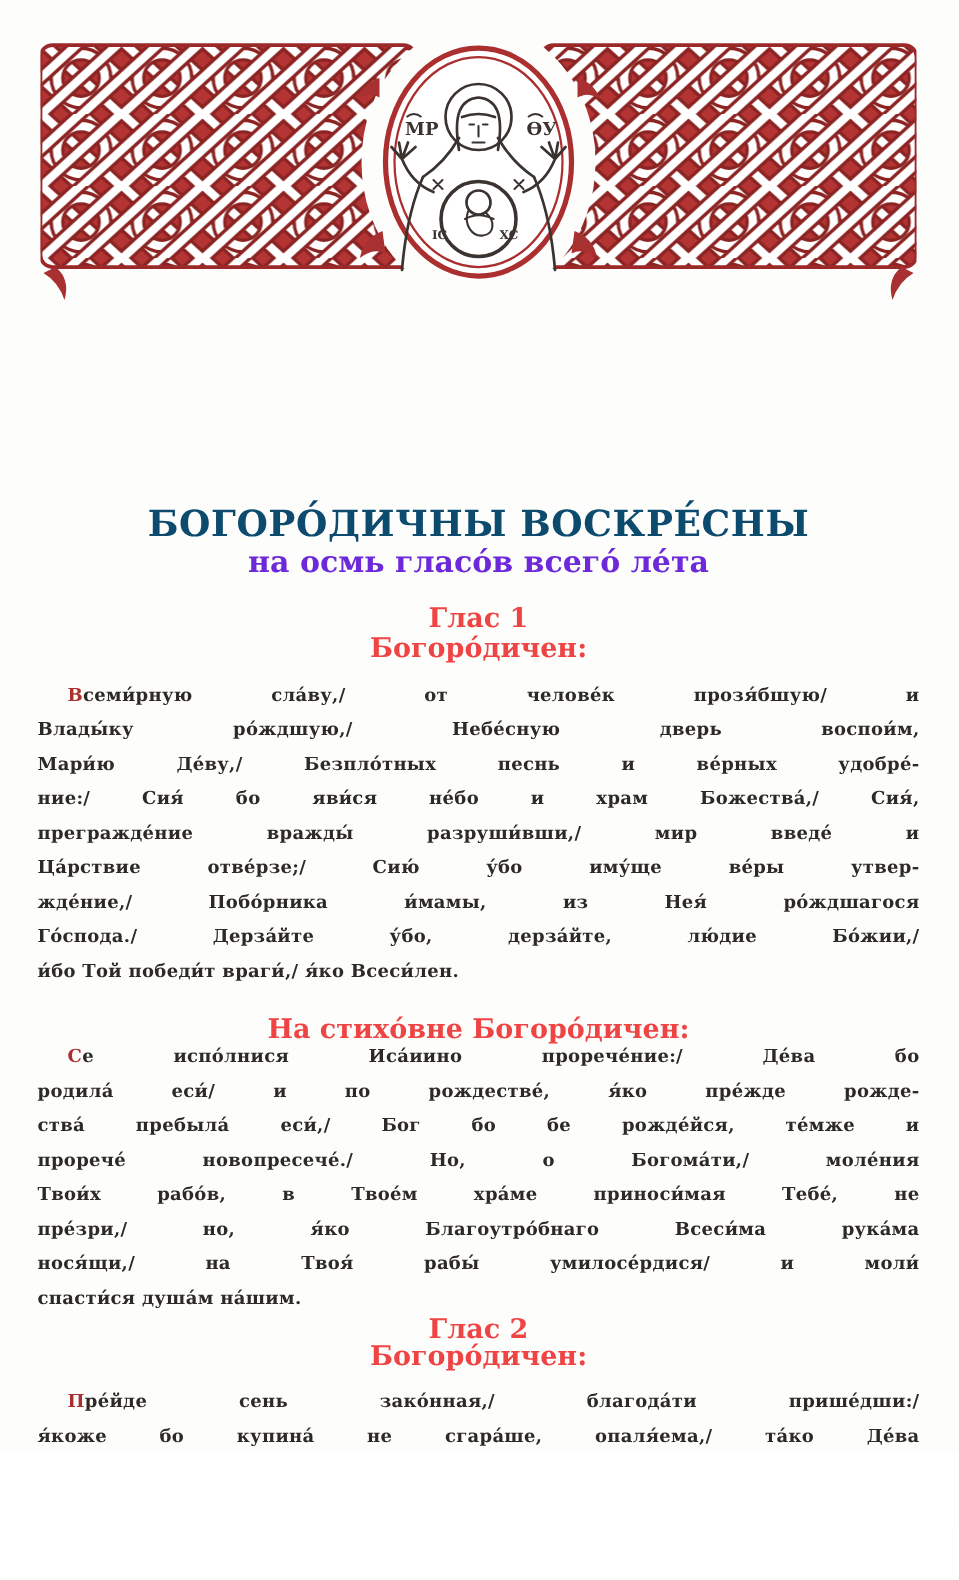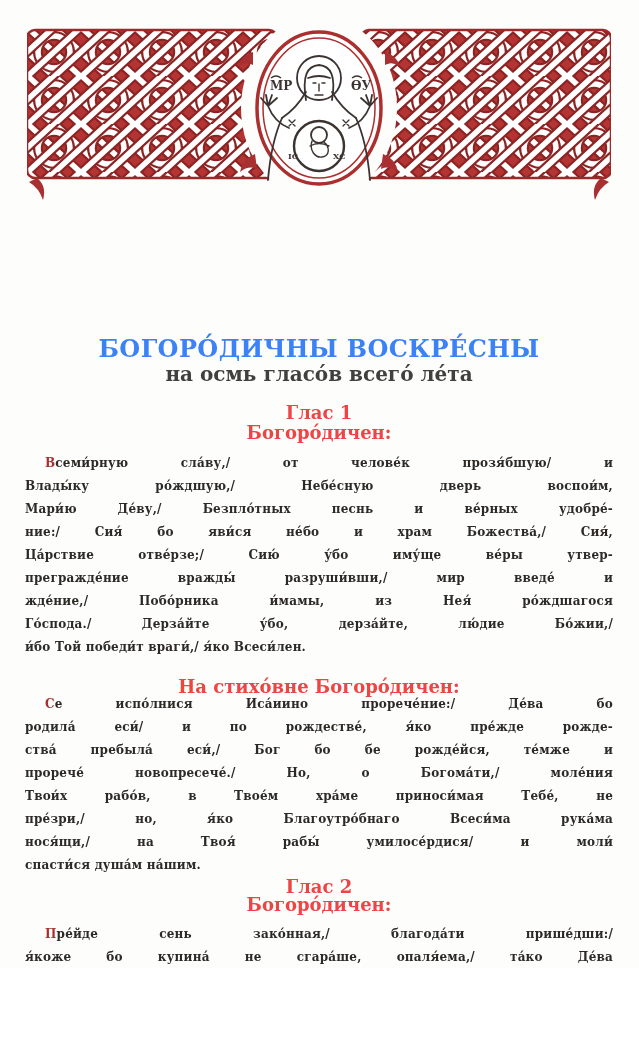--- a/index.html
+++ b/index.html
@@ -4,22 +4,22 @@
 <style>
   html,body{margin:0;padding:0;}
   .page{
     position:relative; width:639px; height:968px;
     background:#fdfdfc; overflow:hidden;
     font-family:"DejaVu Serif", serif;
     padding-left:32px;
   }
   .block{position:absolute; left:25px; width:588px;}
   .heading{font-weight:bold; color:#ef4444; text-align:center; font-size:18px; line-height:20px;}
-  .title-main{top:336px; font-weight:bold; color:#3b82f6; text-align:center; font-size:24px; letter-spacing:.4px; line-height:26px;}
-  .title-sub{top:363px; font-weight:bold; color:#404040; text-align:center; font-size:20px; line-height:22px;}
+  .title-main{top:336px; font-weight:bold; color:#0c4a6e; text-align:center; font-size:24px; letter-spacing:.4px; line-height:26px;}
+  .title-sub{top:363px; font-weight:bold; color:#6d28d9; text-align:center; font-size:20px; line-height:22px;}
   .para{font-weight:bold; color:#2d2a26; font-size:12px; letter-spacing:.2px;}
   .line{
     text-align:justify; text-align-last:justify;
     line-height:23px; height:23px; white-space:normal;
   }
   .line.last{text-align-last:left;}
   .line.first{padding-left:20px; width:568px;}
   .init{color:#a93030;}
   .ornament{position:absolute; left:27px; top:28px;}
 </style>
@@ -93,22 +93,22 @@
   <div class="block title-sub">на осмь гласо́в всего́ ле́та</div>
 
   <div class="block heading" style="top:403px">Глас 1</div>
   <div class="block heading" style="top:423px">Богоро́дичен:</div>
 
   <div class="block para" style="top:452px">
     <div class="line first"><span class="init">В</span><span>семи́рную сла́ву,/ от челове́к прозя́бшую/ и</span></div>
     <div class="line">Влады́ку ро́ждшую,/ Небе́сную дверь воспои́м,</div>
     <div class="line">Мари́ю Де́ву,/ Безпло́тных песнь и ве́рных удобре́-</div>
     <div class="line">ние:/ Сия́ бо яви́ся не́бо и храм Божества́,/ Сия́,</div>
+    <div class="line">прегражде́ние вражды́ разруши́вши,/ мир введе́ и</div>
     <div class="line">Ца́рствие отве́рзе;/ Сию́ у́бо иму́ще ве́ры утвер-</div>
-    <div class="line">прегражде́ние вражды́ разруши́вши,/ мир введе́ и</div>
     <div class="line">жде́ние,/ Побо́рника и́мамы, из Нея́ ро́ждшагося</div>
     <div class="line">Го́спода./ Дерза́йте у́бо, дерза́йте, лю́дие Бо́жии,/</div>
     <div class="line last">и́бо Той победи́т враги́,/ я́ко Всеси́лен.</div>
   </div>
 
   <div class="block heading" style="top:677px">На стихо́вне Богоро́дичен:</div>
 
   <div class="block para" style="top:693px">
     <div class="line first"><span class="init">С</span><span>е испо́лнися Иса́иино прорече́ние:/ Де́ва бо</span></div>
     <div class="line">родила́ еси́/ и по рождестве́, я́ко пре́жде рожде-</div>

